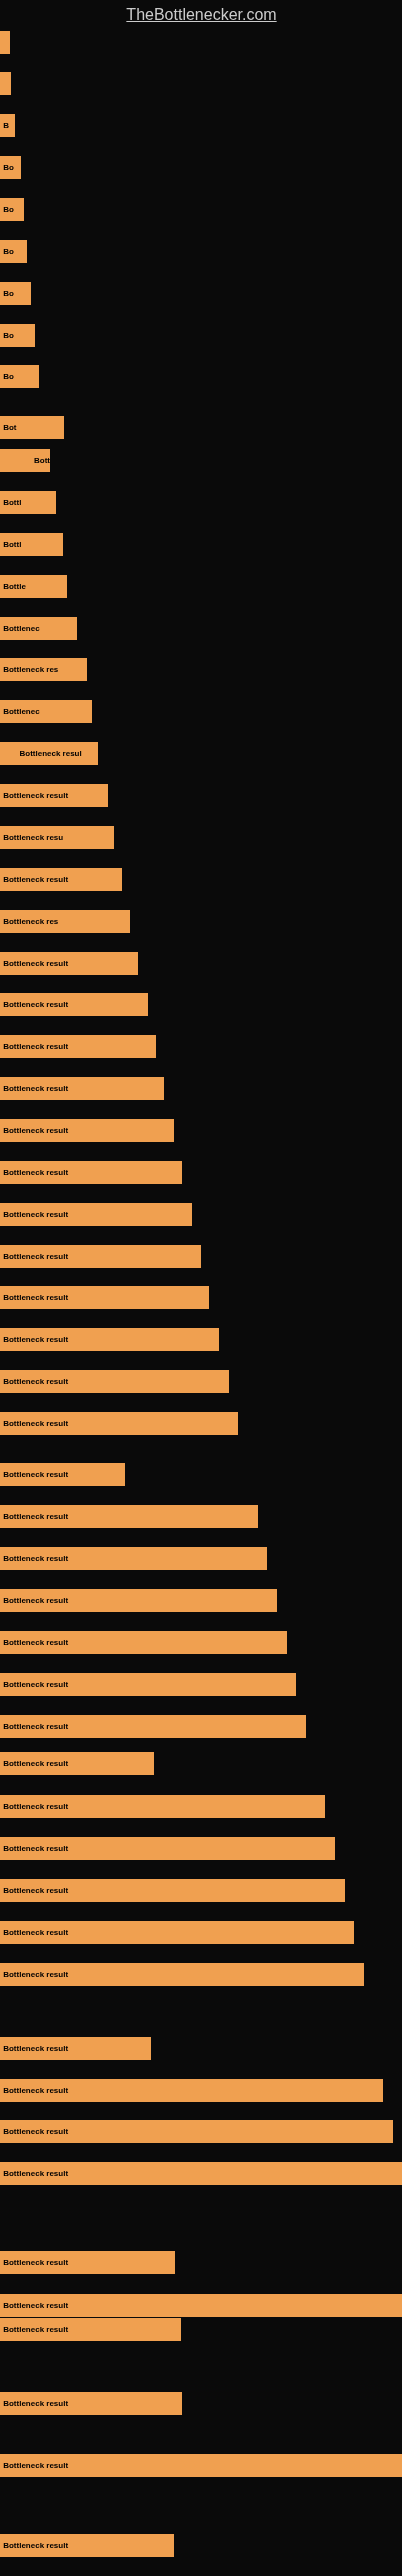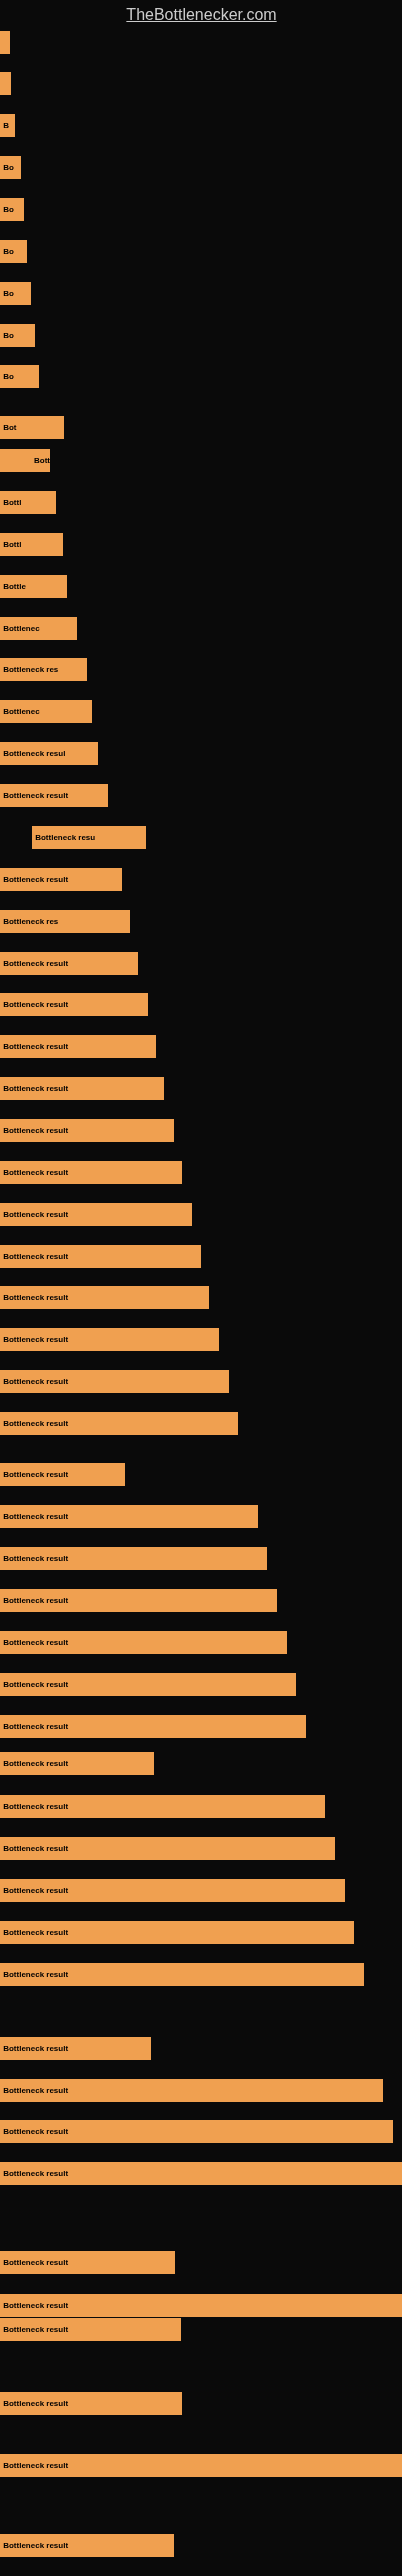--- a/index.html
+++ b/index.html
@@ -97,27 +97,27 @@
     </div>
     <div class="bottleneck-bar" style="top: 617px; width: 77px;">
       <span>Bottlenec</span>
     </div>
     <div class="bottleneck-bar" style="top: 658px; width: 87px;">
       <span>Bottleneck res</span>
     </div>
     <div class="bottleneck-bar" style="top: 700px; width: 92px;">
       <span>Bottlenec</span>
     </div>
-    <div class="bottleneck-bar" style="top: 742px; width: 98px;">
+    <div class="bottleneck-bar" style="top: 742px; width: 98px; justify-content: center;">
       <span>Bottleneck resul</span>
     </div>
     <div class="bottleneck-bar" style="top: 784px; width: 108px;">
       <span>Bottleneck result</span>
     </div>
-    <div class="bottleneck-bar" style="top: 826px; width: 114px; margin-left: 32px;">
+    <div class="bottleneck-bar" style="top: 826px; width: 114px;">
       <span>Bottleneck resu</span>
     </div>
     <div class="bottleneck-bar" style="top: 868px; width: 122px;">
       <span>Bottleneck result</span>
     </div>
     <div class="bottleneck-bar" style="top: 910px; width: 130px;">
       <span>Bottleneck res</span>
     </div>
     <div class="bottleneck-bar" style="top: 952px; width: 138px;">
       <span>Bottleneck result</span>

